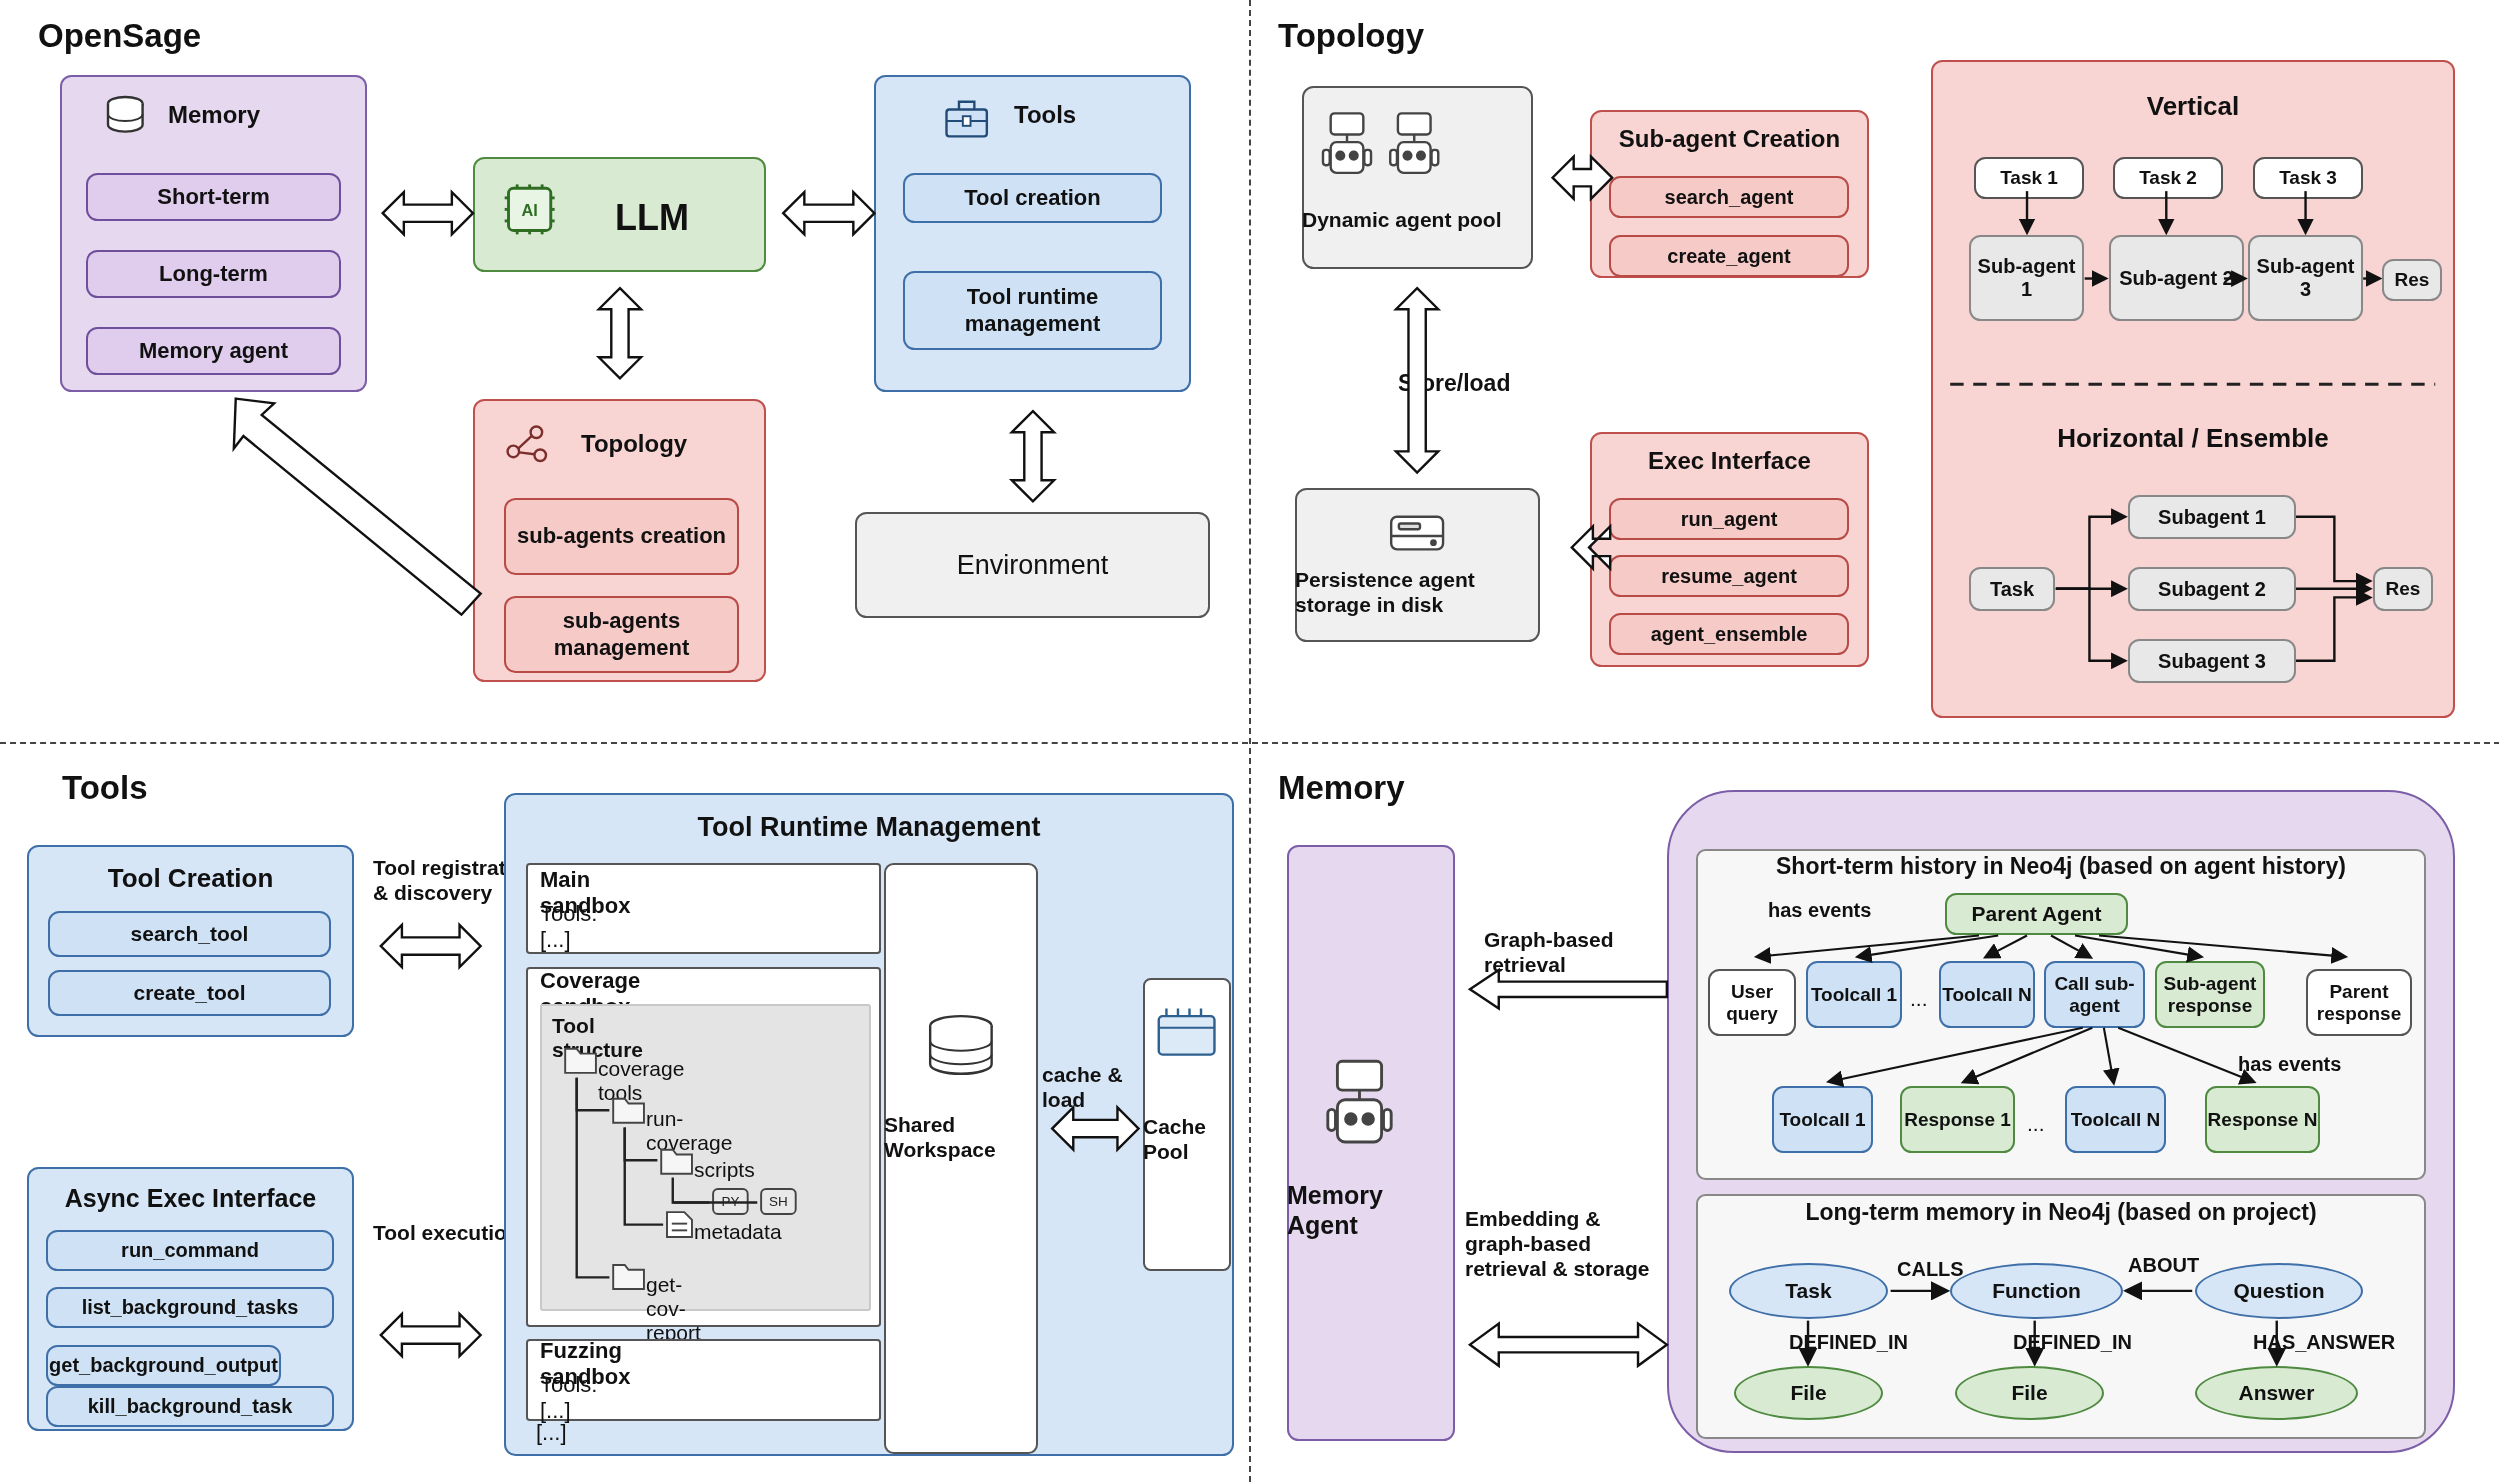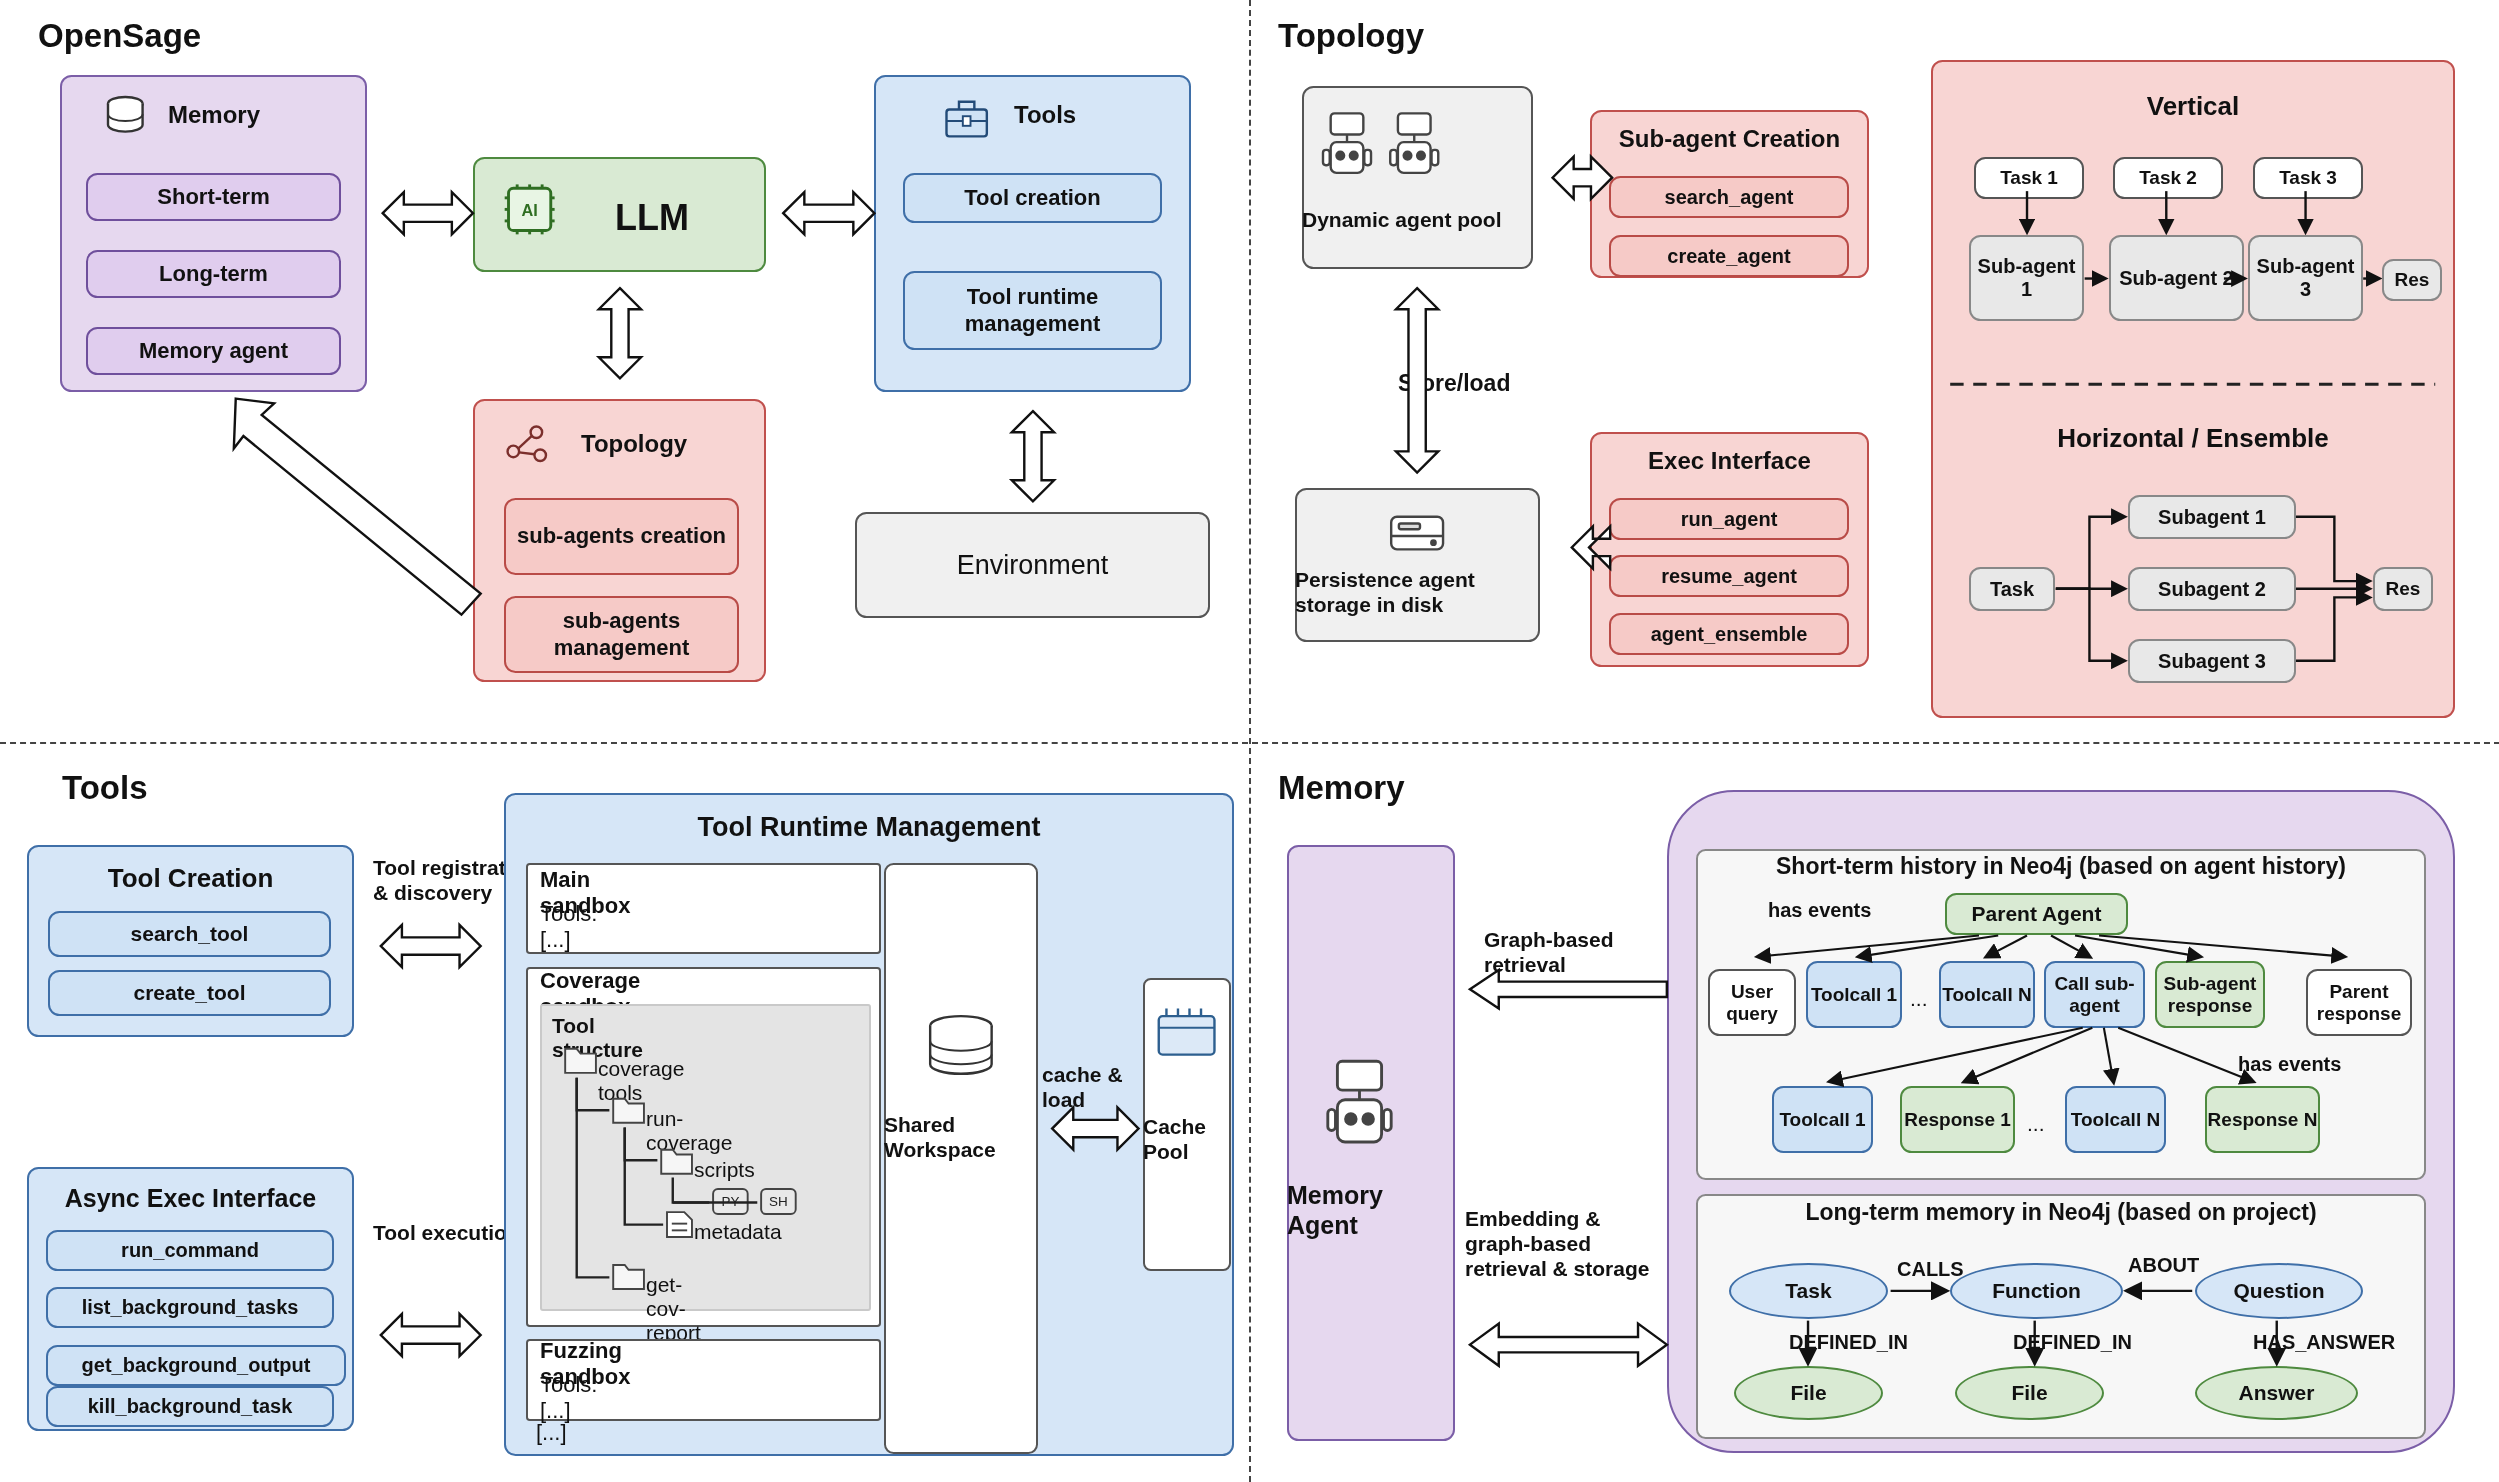--- a/index.html
+++ b/index.html
@@ -261,21 +261,21 @@
 
   <div class="box blue" style="left:27px;top:845px;width:327px;height:192px;"></div>
   <div class="title-in-box" style="left:27px;top:863px;width:327px;text-align:center;font-size:26px;">Tool Creation</div>
   <div class="box blue-in bold" style="left:48px;top:911px;width:283px;height:46px;font-size:21px;">search_tool</div>
   <div class="box blue-in bold" style="left:48px;top:970px;width:283px;height:46px;font-size:21px;">create_tool</div>
 
   <div class="box blue" style="left:27px;top:1167px;width:327px;height:264px;"></div>
   <div class="title-in-box" style="left:27px;top:1184px;width:327px;text-align:center;font-size:25px;">Async Exec Interface</div>
   <div class="box blue-in bold" style="left:46px;top:1230px;width:288px;height:41px;font-size:20px;">run_command</div>
   <div class="box blue-in bold" style="left:46px;top:1287px;width:288px;height:41px;font-size:20px;">list_background_tasks</div>
-  <div class="box blue-in bold" style="left:46px;top:1345px;width:300px;height:41px;font-size:20px;">get_background_output</div>
+  <div class="box blue-in bold" style="left:46px;top:1345px;width:235px;height:41px;font-size:20px;">get_background_output</div>
   <div class="box blue-in bold" style="left:46px;top:1386px;width:288px;height:41px;font-size:20px;">kill_background_task</div>
 
   <div class="cap" style="left:373px;top:855px;width:168px;">Tool registration &amp; discovery</div>
   <div class="cap" style="left:373px;top:1220px;width:168px;">Tool execution</div>
 
   <div class="box blue" style="left:504px;top:793px;width:730px;height:663px;"></div>
   <div class="title-in-box" style="left:504px;top:812px;width:730px;text-align:center;font-size:27px;">Tool Runtime Management</div>
 
   <div class="box white" style="left:526px;top:855px;width:355px;height:91px;border-radius:3.8px;"></div>
   <div class="lbl" style="left:540px;top:867px;font-size:22px;">Main sandbox</div>

